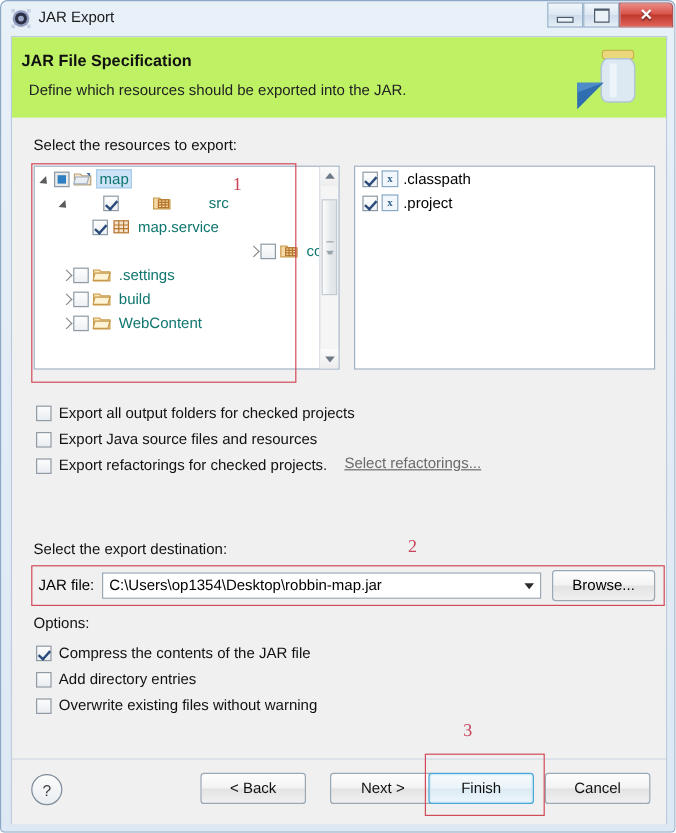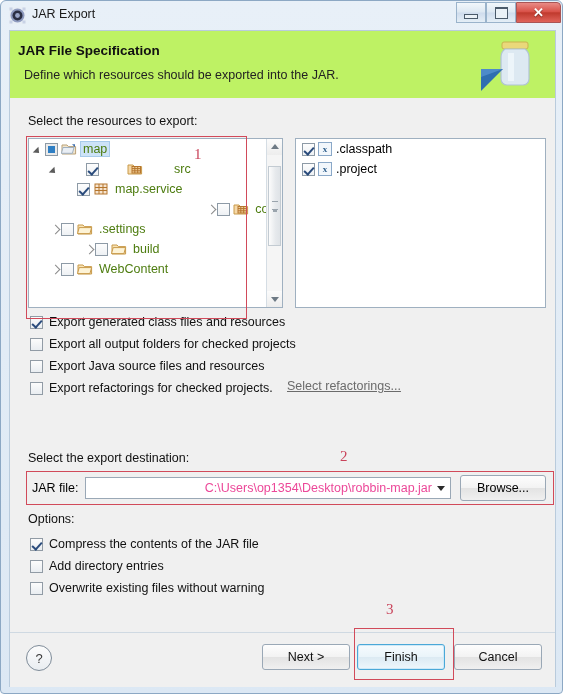--- a/index.html
+++ b/index.html
@@ -135,21 +135,21 @@
     box-sizing: border-box;
     overflow: hidden;
   }
   .tree-row {
     position: relative;
     height: 20px;
     display: flex; align-items: center;
     white-space: nowrap;
   }
   .tree-row .lbl {
-    font-size: 12.5px; color: #4d7c0f;
+    font-size: 12.5px; color: #0f766e;
     padding: 0 3px;
   }
   .tree-row.selected .lbl {
     background: #cde3f7;
     border: 1px solid #a8cbea;
     padding: 0 2px;
   }
   .arrow {
     width: 13px; height: 13px;
     display: inline-block;
@@ -325,22 +325,22 @@
     width: 366px; height: 22px;
     box-sizing: border-box;
     background: #fff;
     border: 1px solid #9aa8b6;
     display: flex; align-items: center;
   }
   #jar-value {
     flex: 1;
     font-size: 12.5px;
     padding-left: 5px;
-    color: #ec4899;
-    overflow: hidden; white-space: nowrap; text-align: right;
+    color: #000000;
+    overflow: hidden; white-space: nowrap;
   }
   #jar-arrow {
     width: 18px; height: 20px;
     display: flex; align-items: center; justify-content: center;
   }
   #jar-arrow::after {
     content: "";
     width: 0; height: 0;
     border-left: 4px solid transparent;
     border-right: 4px solid transparent;
@@ -393,21 +393,21 @@
     width: 88px; height: 26px;
     box-sizing: border-box;
     border: 1px solid #9aa8b6;
     border-radius: 3px;
     background: linear-gradient(to bottom,#fdfdfd 0%,#f3f3f3 48%,#e3e3e3 52%,#f0f0f0 100%);
     font-size: 12.5px;
     display: flex; align-items: center; justify-content: center;
     color: #111;
   }
   #back-btn { left: 157px; }
-  #next-btn { left: 252px; }
+  #next-btn { left: 265px; }
   #finish-btn {
     left: 347px;
     border: 1px solid #4aa8d8;
     box-shadow: inset 0 0 0 1px #cfe9f7;
     background: linear-gradient(to bottom,#f6fbfe 0%,#eaf4fa 48%,#dceaf3 52%,#eef7fc 100%);
   }
   #cancel-btn { left: 444px; }
 </style>
 </head>
 <body>
@@ -508,21 +508,21 @@
             </div>
             <div class="tree-row" style="padding-left: 19px;">
               <span class="arrow collapsed"></span>
               <span class="cb"></span>
               <svg viewBox="0 0 16 14" class="ficon">
                 <path d="M1 3 h5 l1.4 1.6 h7.2 v7.4 h-13.6 z" fill="#f8e3b4" stroke="#c89a4a"></path>
                 <path d="M2.2 5.6 h12.4 l-1.7 6 h-12.4 z" fill="#fdf3d6" stroke="#c89a4a"></path>
               </svg>
               <span class="lbl">.settings</span>
             </div>
-            <div class="tree-row" style="padding-left: 29px; margin-left: 24px;">
+            <div class="tree-row" style="padding-left: 19px;">
               <span class="arrow collapsed"></span>
               <span class="cb"></span>
               <svg viewBox="0 0 16 14" class="ficon">
                 <path d="M1 3 h5 l1.4 1.6 h7.2 v7.4 h-13.6 z" fill="#f8e3b4" stroke="#c89a4a"></path>
                 <path d="M2.2 5.6 h12.4 l-1.7 6 h-12.4 z" fill="#fdf3d6" stroke="#c89a4a"></path>
               </svg>
               <span class="lbl">build</span>
             </div>
             <div class="tree-row" style="padding-left: 19px;">
               <span class="arrow collapsed"></span>
@@ -549,24 +549,20 @@
               <span class="lbl">.classpath</span>
             </div>
             <div class="list-row">
               <span class="cb checked"></span>
               <span class="xml-icon">x</span>
               <span class="lbl">.project</span>
             </div>
           </div>
       </div>
 
-      <div class="optrow" style="left:20px; top:215px;">
-        <span class="cb2 checked"></span>
-        <span class="olbl">Export generated class files and resources</span>
-      </div>
       <div class="optrow" style="left:20px; top:237px;">
         <span class="cb2"></span>
         <span class="olbl">Export all output folders for checked projects</span>
       </div>
       <div class="optrow" style="left:20px; top:259px;">
         <span class="cb2"></span>
         <span class="olbl">Export Java source files and resources</span>
       </div>
       <div class="optrow" style="left:20px; top:281px;">
         <span class="cb2"></span>
@@ -602,20 +598,21 @@
 
       <div class="redbox" style="left:16px; top:38px; width:221px; height:183px;"></div>
       <div class="rednum" style="left:184px; top:48px;">1</div>
 
       <div class="redbox" style="left:16px; top:373px; width:528px; height:34px;"></div>
       <div class="rednum" style="left:330px; top:350px;">2</div>
     </div>
 
     <div id="btnbar">
       <div id="help-btn">?</div>
+      <div class="dlgbtn" id="back-btn">&lt; Back</div>
       <div class="dlgbtn" id="next-btn">Next &gt;</div>
       <div class="dlgbtn" id="finish-btn">Finish</div>
       <div class="dlgbtn" id="cancel-btn">Cancel</div>
     </div>
 
     <div class="redbox" style="left:344px; top:597px; width:100px; height:52px;"></div>
     <div class="rednum" style="left:376px; top:570px;">3</div>
   </div>
 </div>
 

